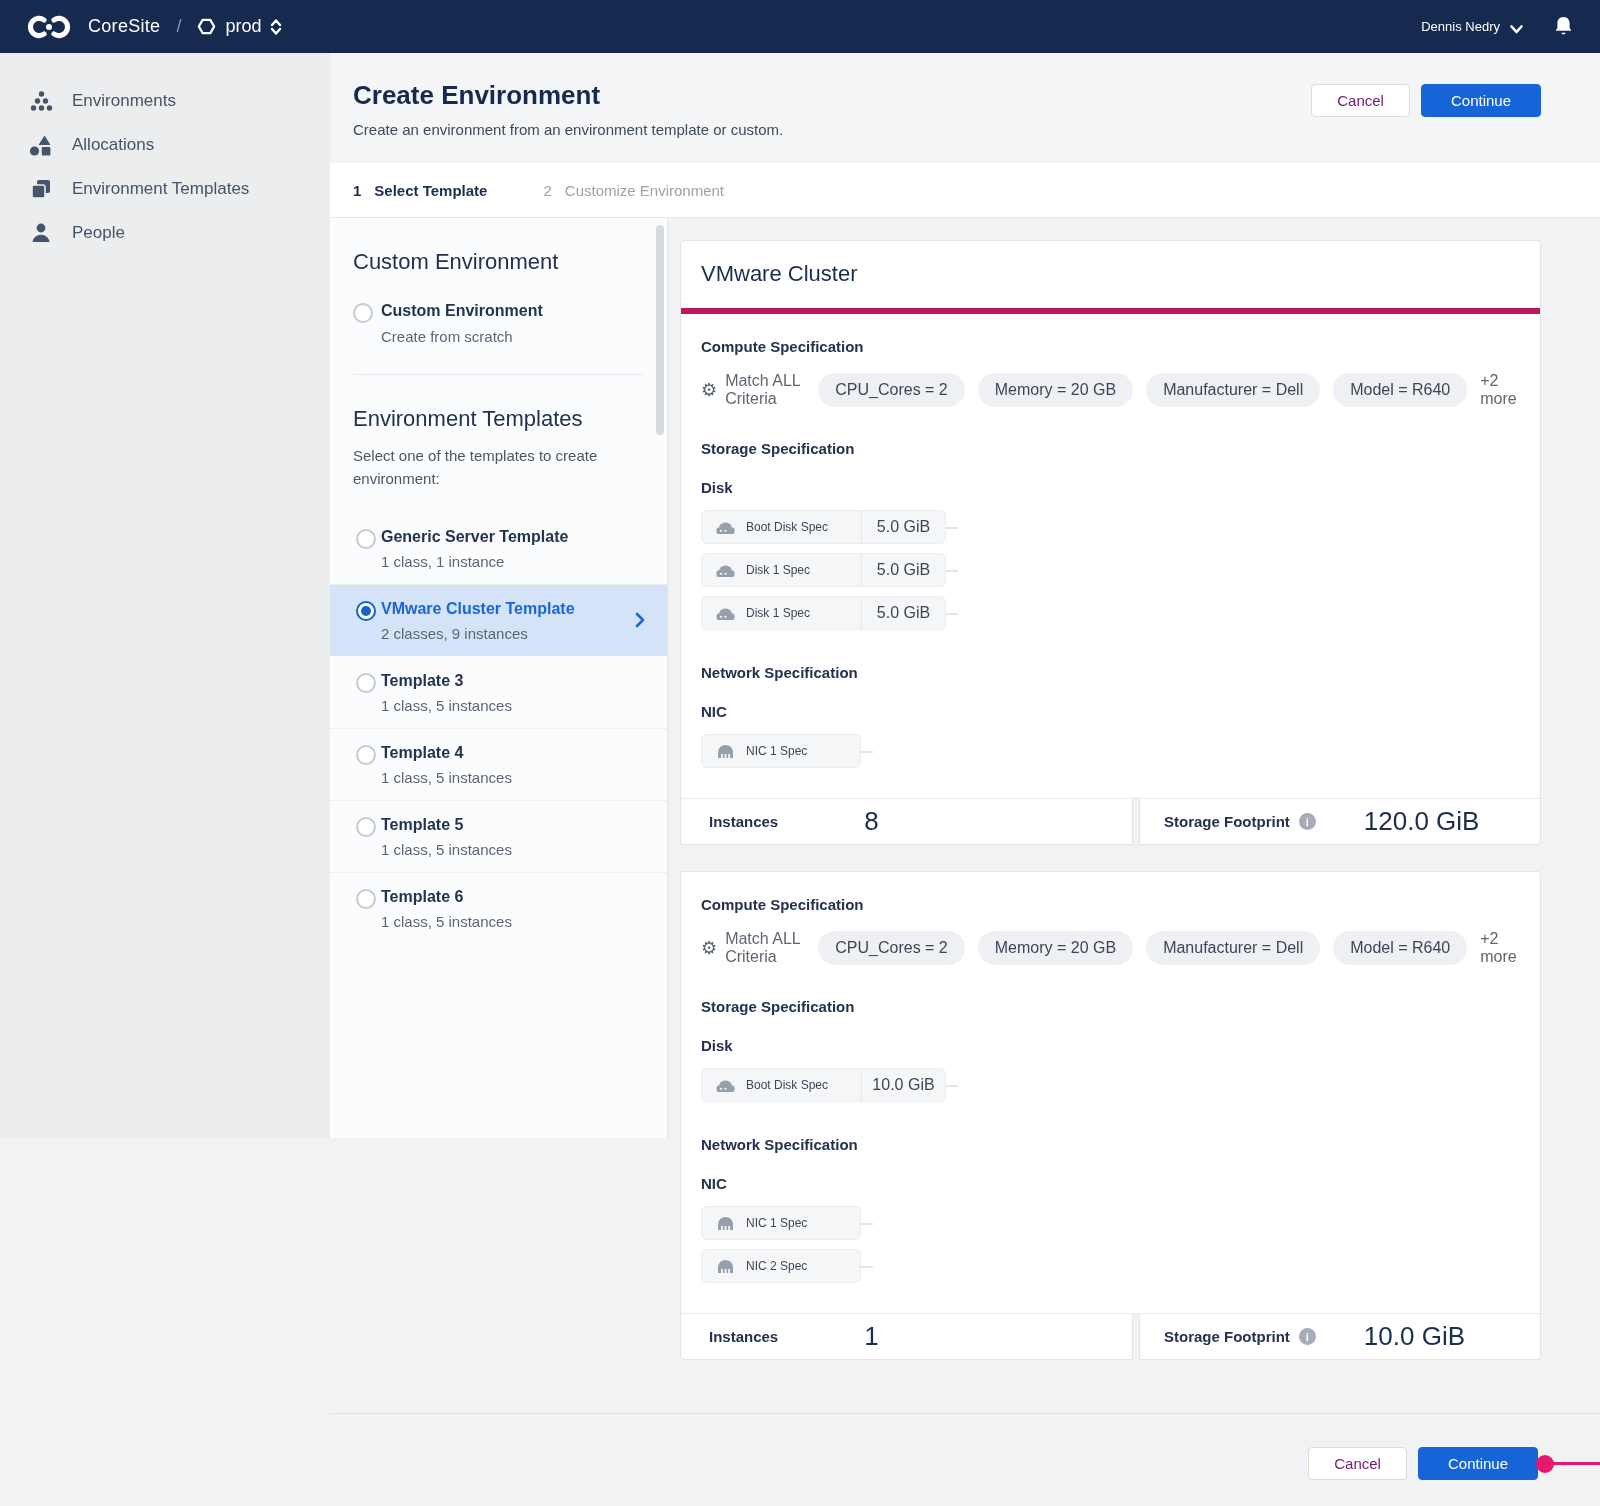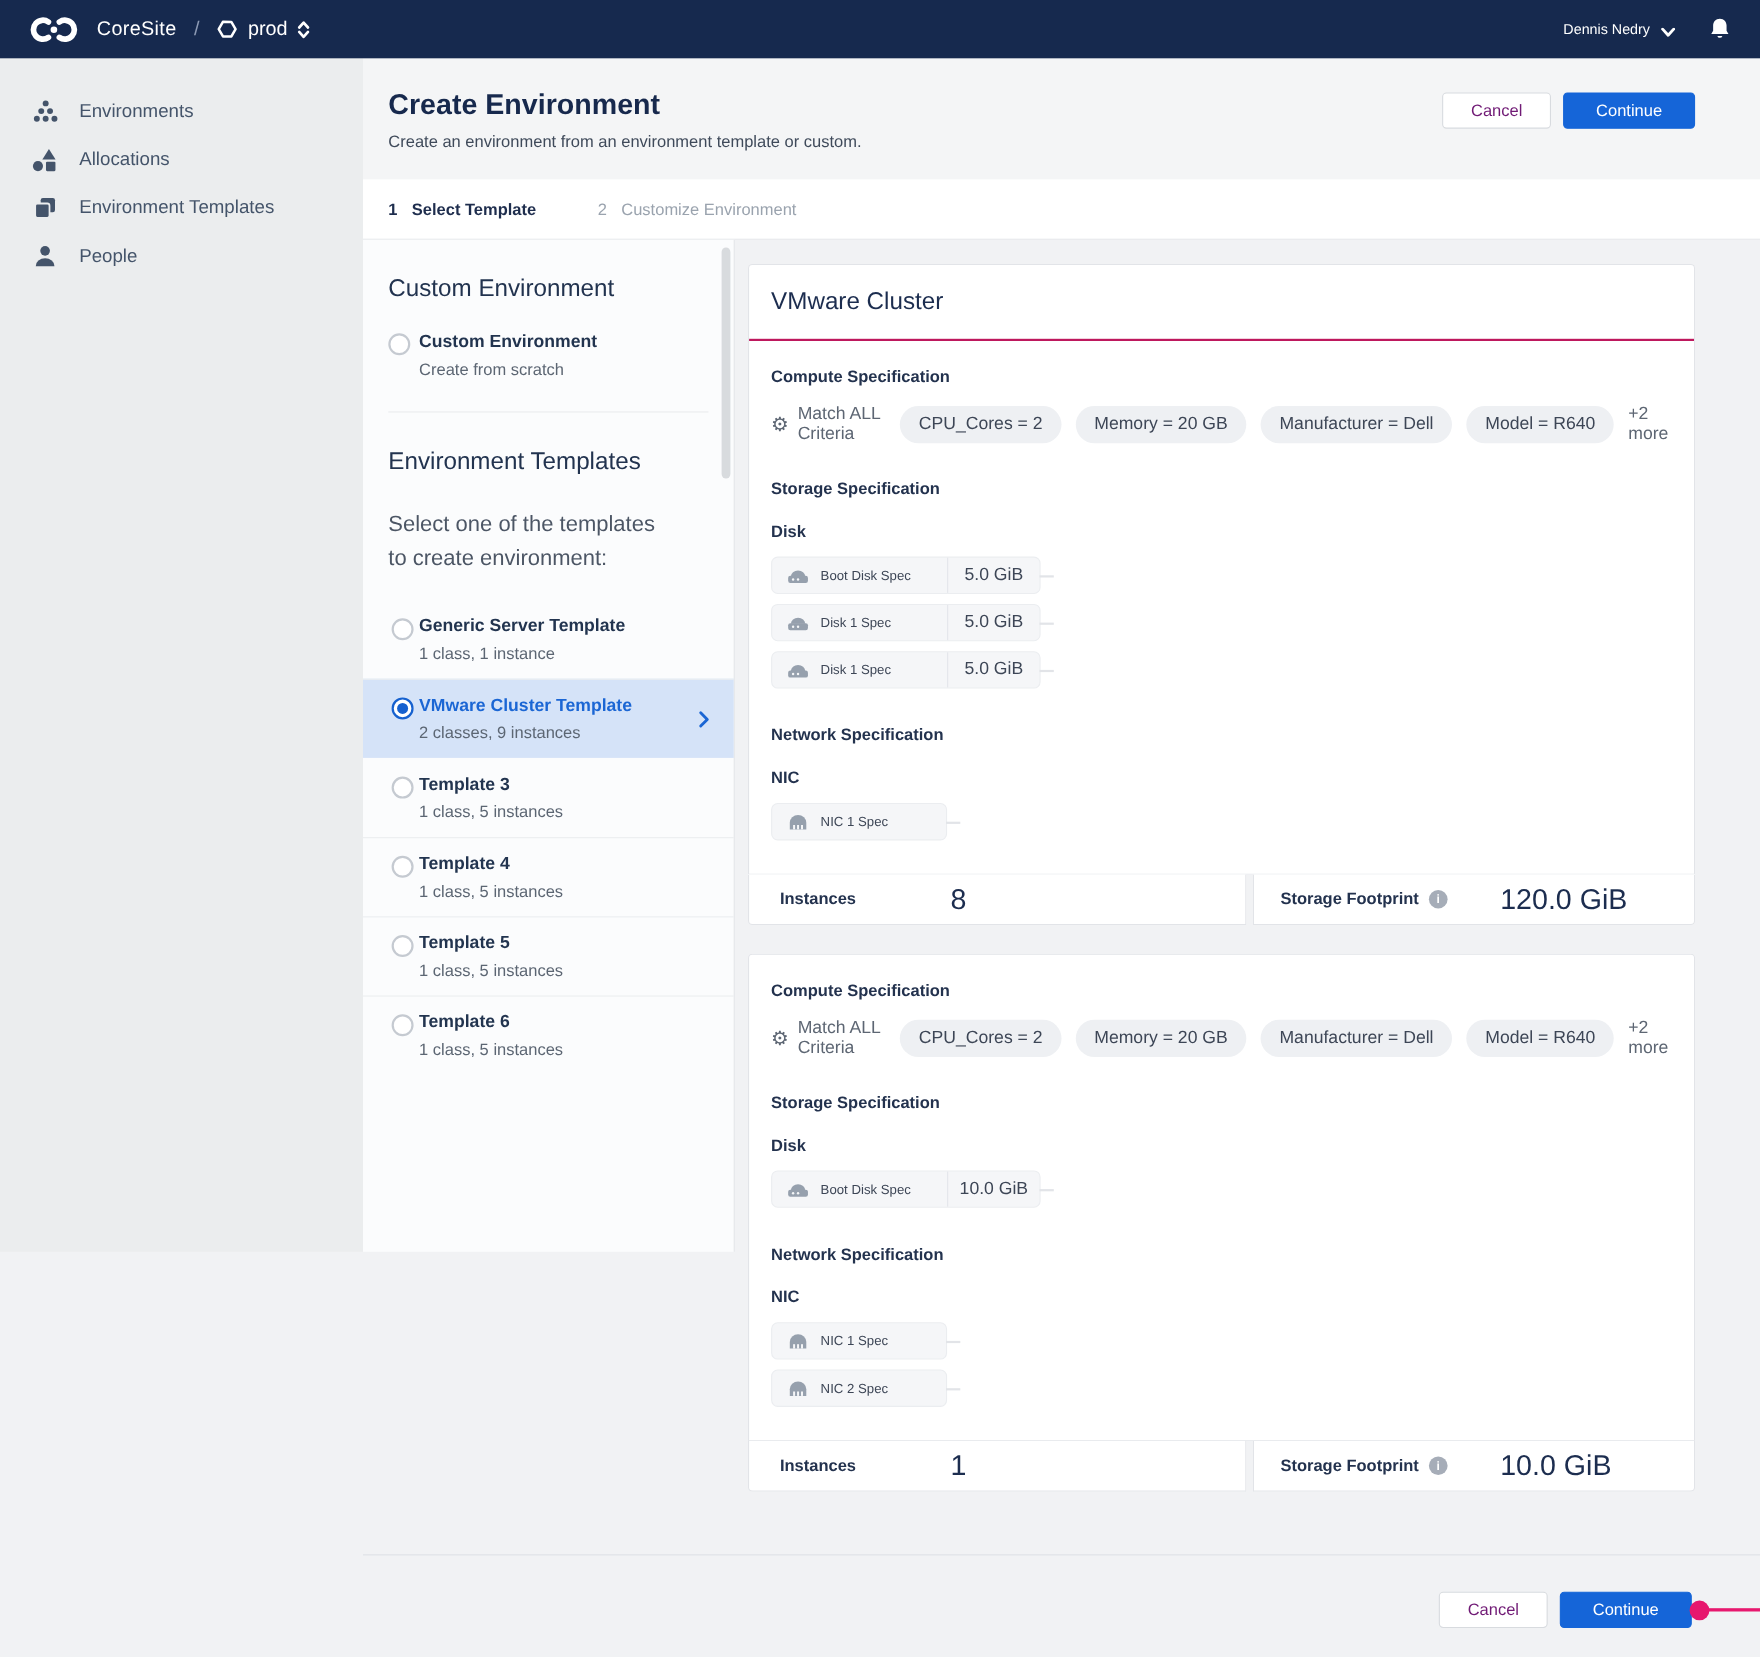--- a/index.html
+++ b/index.html
@@ -53,39 +53,39 @@
   .opt { position:relative; margin-top:27px; padding-left:28px; }
   .radio { width:20px; height:20px; border:2px solid #c5cad1; border-radius:50%; background:#fff; display:inline-block; }
   .radio.checked { border-color:#1661cf; }
   .radio.checked::after { content:''; display:block; width:10px; height:10px; border-radius:50%;
     background:#1661cf; margin:3px auto; }
   .opt .radio { position:absolute; left:0; top:1px; }
   .opt-title { font-size:16px; font-weight:700; color:#22344f; }
   .opt-sub { font-size:15px; color:#5c6673; margin-top:8px; }
   .panel-divider { margin-top:29px; border-top:1px solid #e9ebee; }
   .tmpl-h { padding-top:31px; }
-  .tmpl-help { margin-top:30px; font-size:20px; color:#4c5665; line-height:1.55; width:262px; }
+  .tmpl-help { margin-top:12px; font-size:15px; color:#4c5665; line-height:1.55; width:262px; }
   .template-list { margin-top:22px; }
   .template-item { position:relative; padding:15px 40px 14px 51px; cursor:pointer; }
   .template-item + .template-item { border-top:1px solid #eceef0; }
   .template-item .radio { position:absolute; left:26px; top:16px; }
   .ti-title { font-size:16px; font-weight:700; color:#22344f; }
   .ti-sub { font-size:15px; color:#5c6673; margin-top:7px; }
   .template-item.selected { background:#d5e3f8; }
   .template-item.selected + .template-item { border-top-color:transparent; }
   .template-item.selected .ti-title { color:#1b66d4; }
   .ti-chevron { position:absolute; right:22px; top:50%; margin-top:-8px; }
   .scroll-thumb { position:absolute; left:326px; top:7px; width:8px; height:210px;
     border-radius:4px; background:#d8dbde; cursor:pointer; }
 
   
   .main { position:absolute; left:680px; top:240px; width:861px; }
   .class-section + .class-section { margin-top:26px; }
   .card { background:#fff; border:1px solid #e2e4e8; border-radius:4px 4px 0 0; border-bottom:1px solid #e9ebee; }
-  .card-header { padding:20px 20px 21px; border-bottom:2px solid #be185d; }
+  .card-header { padding:20px 20px 21px; border-bottom:6px solid #be185d; }
   .card-title { font-size:22px; font-weight:500; color:#1c2d4f; }
   .card-body { padding:24px 20px 30px; }
   .spec-label { font-size:15px; font-weight:700; color:#23324e; }
   .criteria-row { display:flex; align-items:center; gap:13px; margin-top:17px; }
   .match { display:flex; align-items:center; gap:8px; color:#5d6673; font-size:16px; }
   .gear { font-size:18px; line-height:1; color:#5d6673; }
   .chip { background:#eef0f3; border-radius:17px; height:34px; display:inline-flex; align-items:center;
     padding:0 17px; font-size:16px; color:#3d4656; white-space:nowrap; }
   .more { color:#5d6673; font-size:16px; cursor:pointer; }
   .mt-storage { margin-top:32px; }

